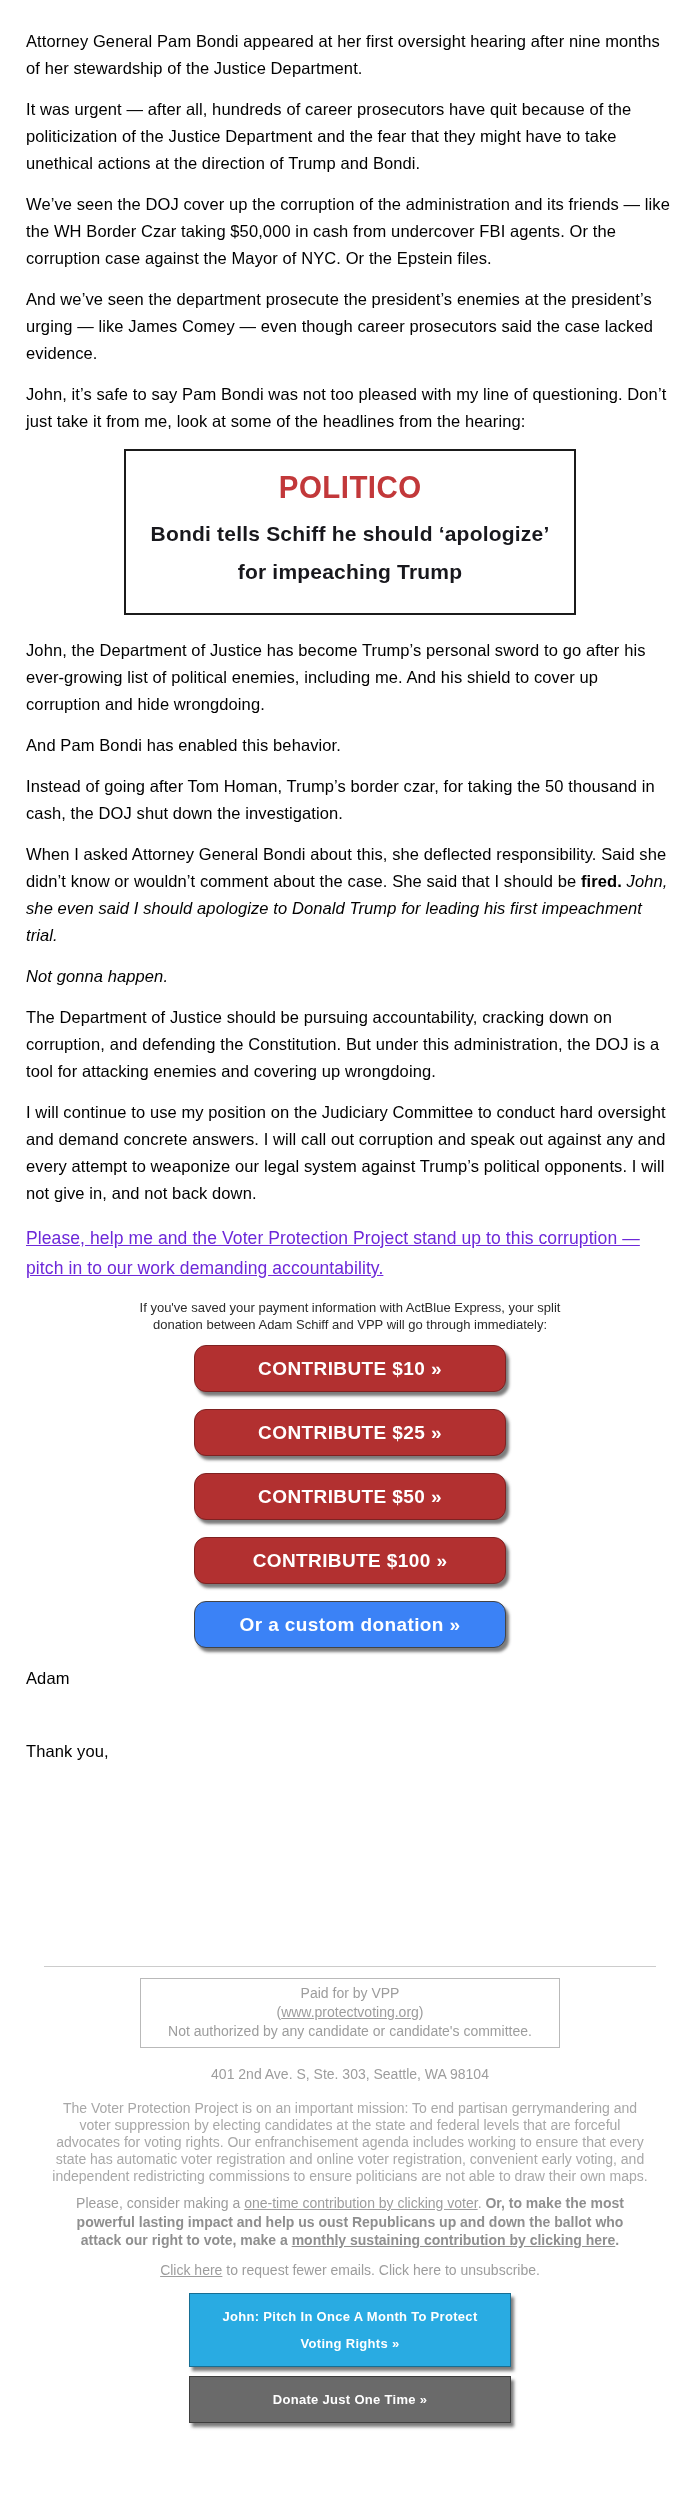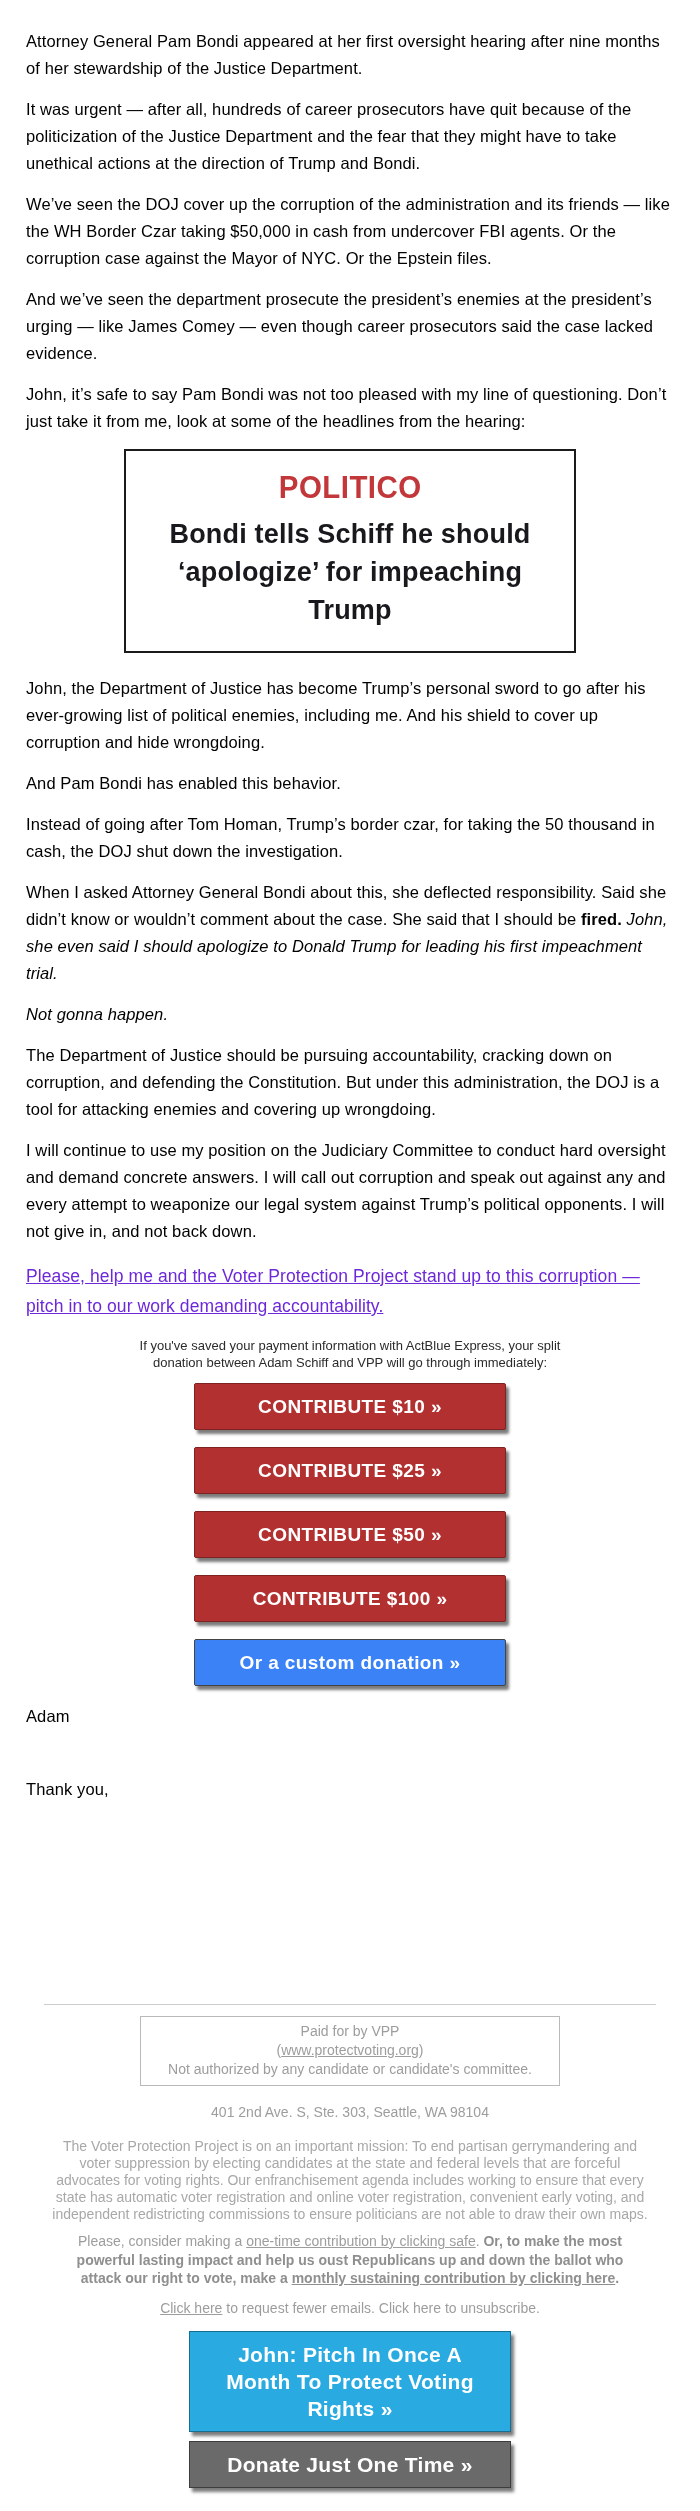--- a/index.html
+++ b/index.html
@@ -22,42 +22,42 @@
     width:452px; box-sizing:border-box; margin:14px auto 22px auto;
     border:2px solid #1b1b1b; background:#ffffff;
     padding:20px 16px 22px 16px; text-align:center;
   }
   .politico {
     display:inline-block; transform:scaleX(0.95);
     font-size:31px; line-height:34px; font-weight:bold;
     color:#c2383a; letter-spacing:0.5px; margin-bottom:10px;
   }
   .headline-text {
-    font-size:27px; line-height:38px; font-weight:bold;
+    font-size:21px; line-height:38px; font-weight:bold;
     color:#18181d; letter-spacing:0.2px;
   }
 
   
   .cta-link-p { margin:16px 0 6px 0; }
   .cta-link {
     font-size:17.5px; line-height:30px; font-weight:normal;
     color:#6d28d9; text-decoration:underline; cursor:pointer;
     letter-spacing:0.1px;
   }
 
   .actblue-note {
     width:470px; margin:16px auto 12px auto; text-align:center;
     font-size:13px; line-height:17px; color:#2b2b2b;
   }
 
   
   .btn {
     display:block; width:312px; box-sizing:border-box; margin:0 auto 17px auto;
     padding:12px 6px 11px 6px; text-align:center; cursor:pointer;
-    border-radius:2px; box-shadow:3px 4px 3px rgba(80,80,80,0.75);
+    border-radius:12px; box-shadow:3px 4px 3px rgba(80,80,80,0.75);
     color:#ffffff; font-weight:bold; font-size:19px; line-height:22px;
     letter-spacing:0.4px;
   }
   .btn-red  { background:#b23030; border:1px solid #7e2222; }
   .btn-gray { background:#3b82f6; border:1px solid #444444; }
 
   .signoff-thanks { margin-top:46px; margin-bottom:0; }
   .signoff-name   { margin-top:16px; margin-bottom:0; }
 
   .spacer { height:201px; }
@@ -82,21 +82,21 @@
   }
   .consider {
     width:586px; margin:9px auto 0 auto;
     font-size:14px; line-height:18.5px;
   }
   .consider strong { color:#8f8f8f; }
   .prefs { margin:11px 0 0 0; }
 
   .footer-btn {
     display:block; box-sizing:border-box; margin:0 auto; text-align:center; cursor:pointer;
-    color:#ffffff; font-weight:bold; font-size:21px; line-height:27px;
+    color:#ffffff; font-weight:bold; font-size:13px; line-height:27px;
     box-shadow:3px 4px 3px rgba(80,80,80,0.75); letter-spacing:0.3px;
   }
   .footer-btn.cyan {
     width:322px; margin-top:13px; padding:9px 28px;
     background:#29abe2; border:1px solid #176e93;
   }
   .footer-btn.dark {
     width:322px; margin-top:9px; padding:12px 10px; line-height:21px;
     background:#6a6a6a; border:1px solid #3d3d3d;
   }
@@ -151,21 +151,21 @@
     <div class="paid-box">
       <div>Paid for by VPP</div>
       <div><span>(</span><a class="link">www.protectvoting.org</a><span>)</span></div>
       <div>Not authorized by any candidate or candidate's committee.</div>
     </div>
 
     <p class="address">401 2nd Ave. S, Ste. 303, Seattle, WA 98104</p>
 
     <div class="mission">The Voter Protection Project is on an important mission: To end partisan gerrymandering and voter suppression by electing candidates at the state and federal levels that are forceful advocates for voting rights. Our enfranchisement agenda includes working to ensure that every state has automatic voter registration and online voter registration, convenient early voting, and independent redistricting commissions to ensure politicians are not able to draw their own maps.</div>
 
-    <div class="consider"><span>Please, consider making a </span><a class="link">one-time contribution by clicking safe</a><span>. </span><strong>Or, to make the most powerful lasting impact and help us oust Republicans up and down the ballot who attack our right to vote, make a </strong><strong><a class="link">monthly sustaining contribution by clicking here</a></strong><strong>.</strong></div>
+    <div class="consider"><span>Please, consider making a </span><a class="link">one-time contribution by clicking voter</a><span>. </span><strong>Or, to make the most powerful lasting impact and help us oust Republicans up and down the ballot who attack our right to vote, make a </strong><strong><a class="link">monthly sustaining contribution by clicking here</a></strong><strong>.</strong></div>
 
     <p class="prefs"><a class="link">Click here</a><span> to request fewer emails. </span><a class="plain-link">Click here</a><span> to unsubscribe.</span></p>
 
     <div class="footer-btn cyan">John: Pitch In Once A Month To Protect Voting Rights »</div>
     <div class="footer-btn dark">Donate Just One Time »</div>
 
   </div>
 
 </div>
 

